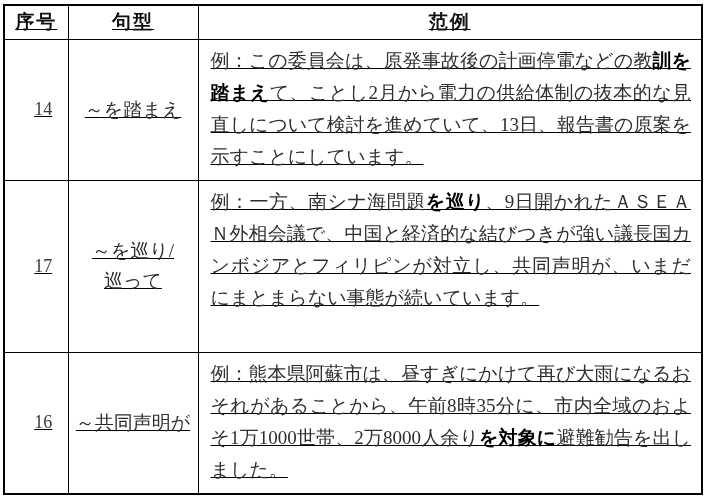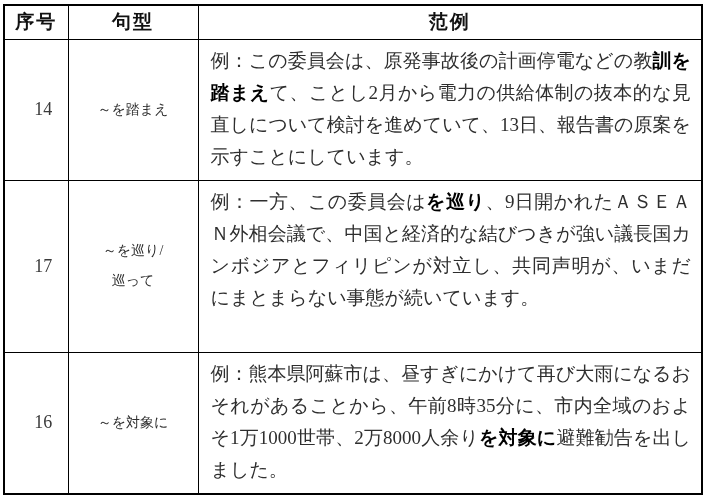--- a/index.html
+++ b/index.html
@@ -10,20 +10,21 @@
     height: 497px;
     overflow: hidden;
     font-family: "Liberation Serif", "DejaVu Serif", serif;
   }
   .page {
     box-sizing: border-box;
     width: 704px;
     height: 497px;
     padding: 4px 3px 3px 3px;
     background: #ffffff;
+    text-decoration: underline;
   }
   table.grammar-table {
     border-collapse: collapse;
     table-layout: fixed;
     width: 698px;
     border: 2px solid #000000;
     color: #2e2e2e;
   }
   th, td {
     border: 1px solid #000000;
@@ -41,21 +42,21 @@
   td.index-cell {
     text-align: center;
     vertical-align: middle;
     font-size: 18px;
     color: #3a3a3a;
     padding-left: 15px;
   }
   td.pattern-cell {
     text-align: center;
     vertical-align: middle;
-    font-size: 14px;
+    font-size: 19px;
     color: #2e2e2e;
     padding: 12px 6px;
     white-space: pre-line;
     line-height: 30px;
   }
   td.example-cell {
     font-size: 19px;
     line-height: 32px;
     padding: 5px 10px 7px 12px;
     text-align: justify;
@@ -91,22 +92,22 @@
     <tbody>
       <tr class="row-14">
         <td class="index-cell">14</td>
         <td class="pattern-cell">～を踏まえ</td>
         <td class="example-cell"><span>例：この委員会は、原発事故後の計画停電などの教</span><b>訓を踏まえ</b><span>て、ことし2月から電力の供給体制の抜本的な見直しについて検討を進めていて、13日、報告書の原案を示すことにしています。</span></td>
       </tr>
       <tr class="row-15">
         <td class="index-cell">17</td>
         <td class="pattern-cell">～を巡り/
 巡って</td>
-        <td class="example-cell"><span>例：一方、この委員会は</span><b>を巡り</b><span>、9日開かれたＡＳＥＡＮ外相会議で、中国と経済的な結びつきが強い議長国カンボジアとフィリピンが対立し、共同声明が、いまだにまとまらない事態が続いています。</span></td>
+        <td class="example-cell"><span>例：一方、南シナ海問題</span><b>を巡り</b><span>、9日開かれたＡＳＥＡＮ外相会議で、中国と経済的な結びつきが強い議長国カンボジアとフィリピンが対立し、共同声明が、いまだにまとまらない事態が続いています。</span></td>
       </tr>
       <tr class="row-16">
         <td class="index-cell">16</td>
-        <td class="pattern-cell">～を対象に</td>
+        <td class="pattern-cell">～共同声明が</td>
         <td class="example-cell"><span>例：熊本県阿蘇市は、昼すぎにかけて再び大雨になるおそれがあることから、午前8時35分に、市内全域のおよそ1万1000世帯、2万8000人余り</span><b>を対象に</b><span>避難勧告を出しました。</span></td>
       </tr>
     </tbody>
   </table>
 </div>
 
 </body></html>

